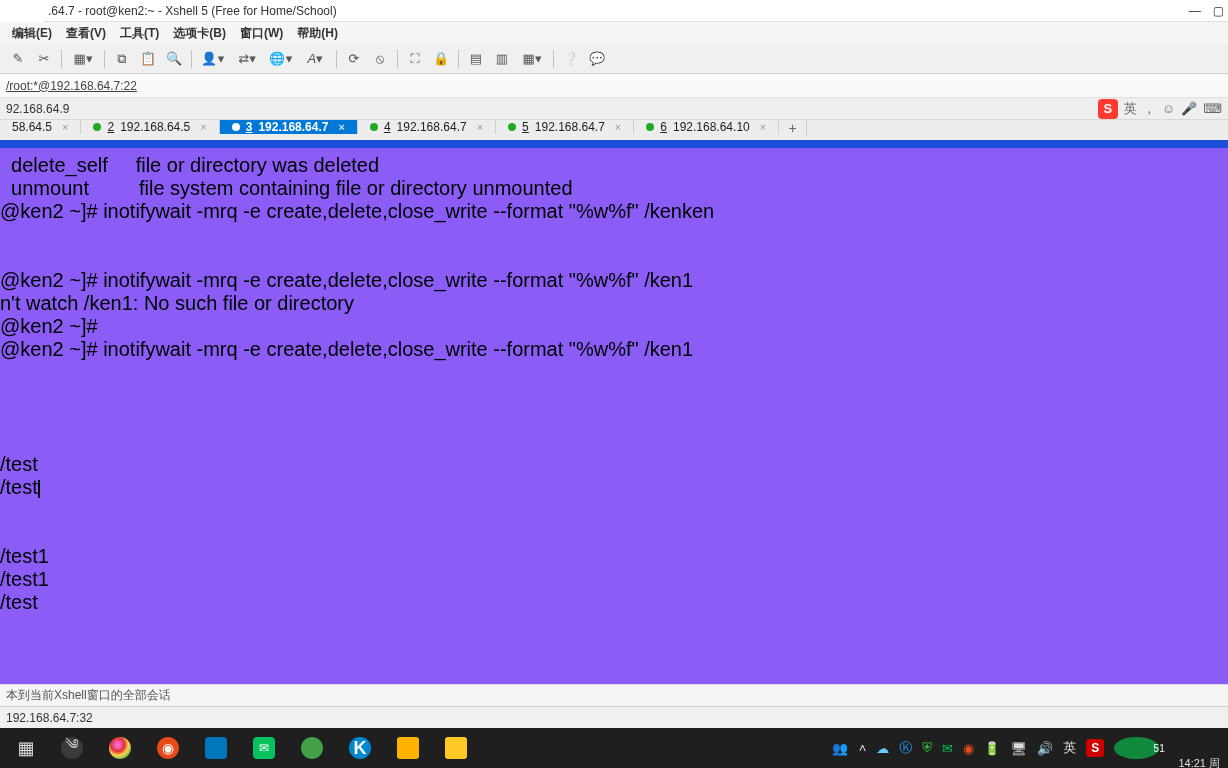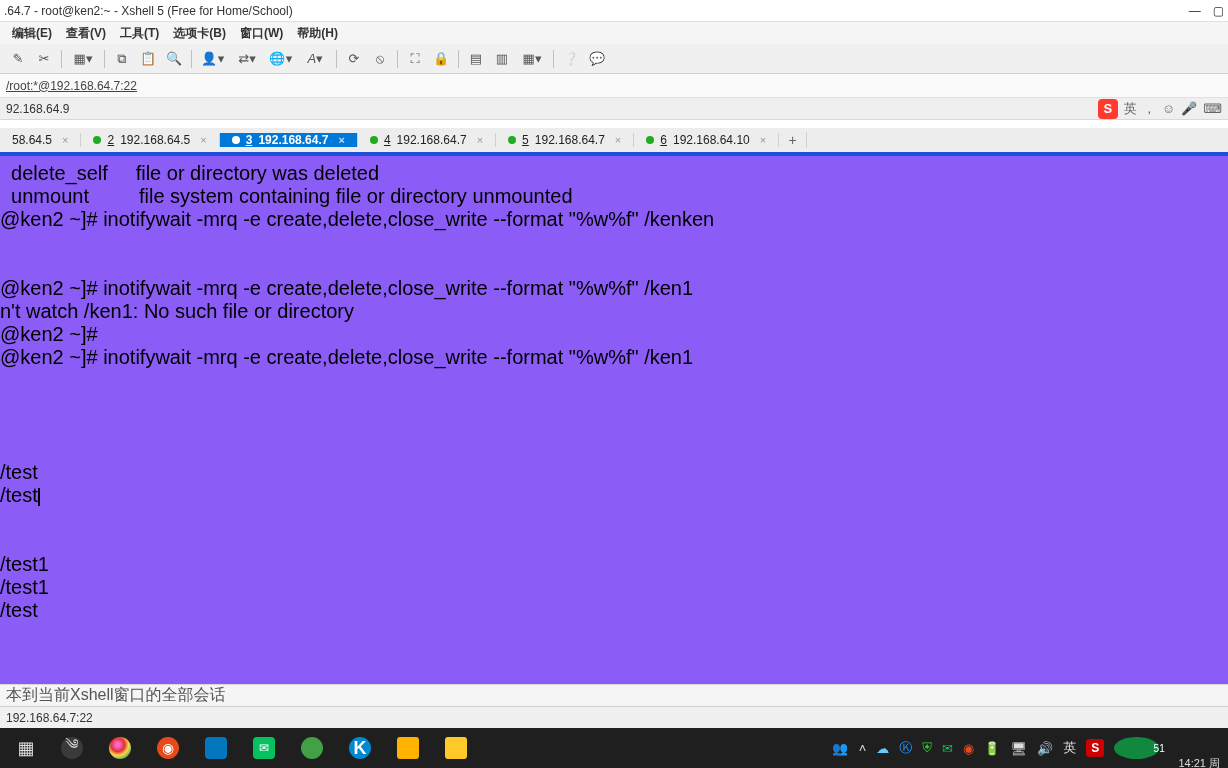--- a/index.html
+++ b/index.html
@@ -1,48 +1,48 @@
 <!DOCTYPE html>
 <html><head>
 <meta charset="utf-8">
 <style>
 * { margin: 0; padding: 0; box-sizing: border-box; font-family: "Microsoft YaHei", "Segoe UI", sans-serif; }
 body { width: 1228px; height: 768px; background: #fff; display: flex; flex-direction: column; overflow: hidden; font-size: 12px; }
-.titlebar { height: 22px; background: #fff; display: flex; align-items: center; padding: 0 4px; border-bottom: 1px solid #e0e0e0; }
+.titlebar { height: 22px; background: #fff; display: flex; align-items: center; padding: 0 4px; border-bottom: 1px solid #e0e0e0; margin-left: 44px; }
 .titlebar .title { flex: 1; font-size: 12px; color: #333; }
 .titlebar .winctl { display: flex; gap: 12px; font-size: 12px; color: #333; }
 
 .menubar { height: 22px; background: #f5f5f5; display: flex; align-items: center; padding: 0 6px; gap: 2px; font-size: 12px; color: #333; font-weight: bold; }
 .menubar .mi { padding: 2px 6px; cursor: default; }
 
 .toolbar { height: 30px; background: #f0f0f0; display: flex; align-items: center; padding: 0 6px; gap: 2px; border-bottom: 1px solid #d0d0d0; }
 .tool { width: 24px; height: 24px; display: flex; align-items: center; justify-content: center; color: #555; font-size: 13px; }
 .tool.dd { width: 32px; }
 .sep { width: 1px; height: 18px; background: #c0c0c0; margin: 0 3px; }
 
 .addrbar { height: 24px; background: #fafafa; border-bottom: 1px solid #e0e0e0; display: flex; align-items: center; padding: 0 6px; font-size: 12px; color: #444; text-decoration: underline; }
 
 .sidebar-path { height: 22px; background: #efefef; border-bottom: 1px solid #d8d8d8; display: flex; align-items: center; padding: 0 6px; font-size: 12px; color: #333; justify-content: space-between; gap: 37px; }
 .ime-group { display: flex; align-items: center; gap: 6px; color: #666; font-size: 13px; }
 .ime-s { width: 20px; height: 20px; background: #ff3b30; color: #fff; border-radius: 4px; display: flex; align-items: center; justify-content: center; font-weight: bold; font-size: 13px; }
 
-.tabstrip { height: 28px; background: #ededed; border-bottom: 4px solid #1d4ed8; display: flex; align-items: center; margin-top: 8px; }
+.tabstrip { height: 28px; background: #ededed; border-bottom: 8px solid #1d4ed8; display: flex; align-items: flex-start; }
 .tab { display: flex; align-items: center; gap: 6px; padding: 0 12px; font-size: 12px; color: #222; border-right: 1px solid #d0d0d0; position: relative; }
 .tab .dot { width: 8px; height: 8px; border-radius: 50%; background: #2a2; }
 .tab .num { text-decoration: underline; }
 .tab .close { color: #999; font-size: 11px; margin-left: 4px; }
 .tab.active { background: #0078d7; color: #fff; font-weight: bold; }
 .tab.active .close { color: #cde; }
 .tab.active .dot { background: #fff; }
 .tab.newtab { width: 28px; justify-content: center; font-size: 14px; color: #666; }
 
 .terminal { flex: 1; background: #8b5cf6; padding: 6px 0 0 0; overflow: hidden; font-family: "Courier New", monospace; font-size: 20px; line-height: 23px; color: #000; white-space: pre; }
 .terminal .cursor { display:inline-block; width:2px; height:18px; background:#000; vertical-align: text-bottom; }
 
-.hintbar { height: 22px; background: #f5f5f5; border-top: 1px solid #d8d8d8; display: flex; align-items: center; padding: 0 6px; font-size: 16px; color: #555; }
+.hintbar { height: 22px; background: #f5f5f5; border-top: 1px solid #d8d8d8; display: flex; align-items: center; padding: 0 6px; font-size: 12px; color: #555; }
 
 .statusbar { height: 22px; background: #f0f0f0; border-top: 1px solid #d0d0d0; display: flex; align-items: center; padding: 0 6px; font-size: 12px; color: #333; justify-content: space-between; }
 .statusbar .right { display: flex; gap: 14px; align-items: center; }
 .statusbar .ic { font-size: 11px; color: #666; }
 
 .taskbar { height: 40px; background: #1f1f1f; display: flex; align-items: center; padding: 0 4px; color: #ddd; font-size: 12px; }
 .taskbar .tbtn { width: 44px; height: 40px; display: flex; align-items: center; justify-content: center; font-size: 18px; }
 .taskbar .tbtn.app { width: 48px; }
 .taskbar .spacer { flex: 1; }
 .taskbar .tray { display: flex; align-items: center; gap: 10px; font-size: 13px; }
@@ -163,21 +163,21 @@
     <div class="tab newtab">+</div>
   </div>
 
 <div class="terminal" id="terminal"><div>  delete_self     file or directory was deleted</div><div>  unmount         file system containing file or directory unmounted</div><div>@ken2 ~]# inotifywait -mrq -e create,delete,close_write --format "%w%f" /kenken</div><div>&nbsp;</div><div>&nbsp;</div><div>@ken2 ~]# inotifywait -mrq -e create,delete,close_write --format "%w%f" /ken1</div><div>n't watch /ken1: No such file or directory</div><div>@ken2 ~]#</div><div>@ken2 ~]# inotifywait -mrq -e create,delete,close_write --format "%w%f" /ken1</div><div>&nbsp;</div><div>&nbsp;</div><div>&nbsp;</div><div>&nbsp;</div><div>/test</div><div>/test<span class="cursor"></span></div><div>&nbsp;</div><div>&nbsp;</div><div>/test1</div><div>/test1</div><div>/test</div></div>
 
 <div class="hintbar">
   <span>本到当前Xshell窗口的全部会话</span>
 </div>
 
 <div class="statusbar">
-  <span>192.168.64.7:22</span>
+  <span>192.168.64.7:32</span>
 </div>
 
 <div class="taskbar">
   <div class="tbtn">▦</div>
   <div class="tbtn app">
       <div class="app-swirl">༄</div>
     </div>
   <div class="tbtn app">
       <div class="app-chrome"></div>
     </div>

